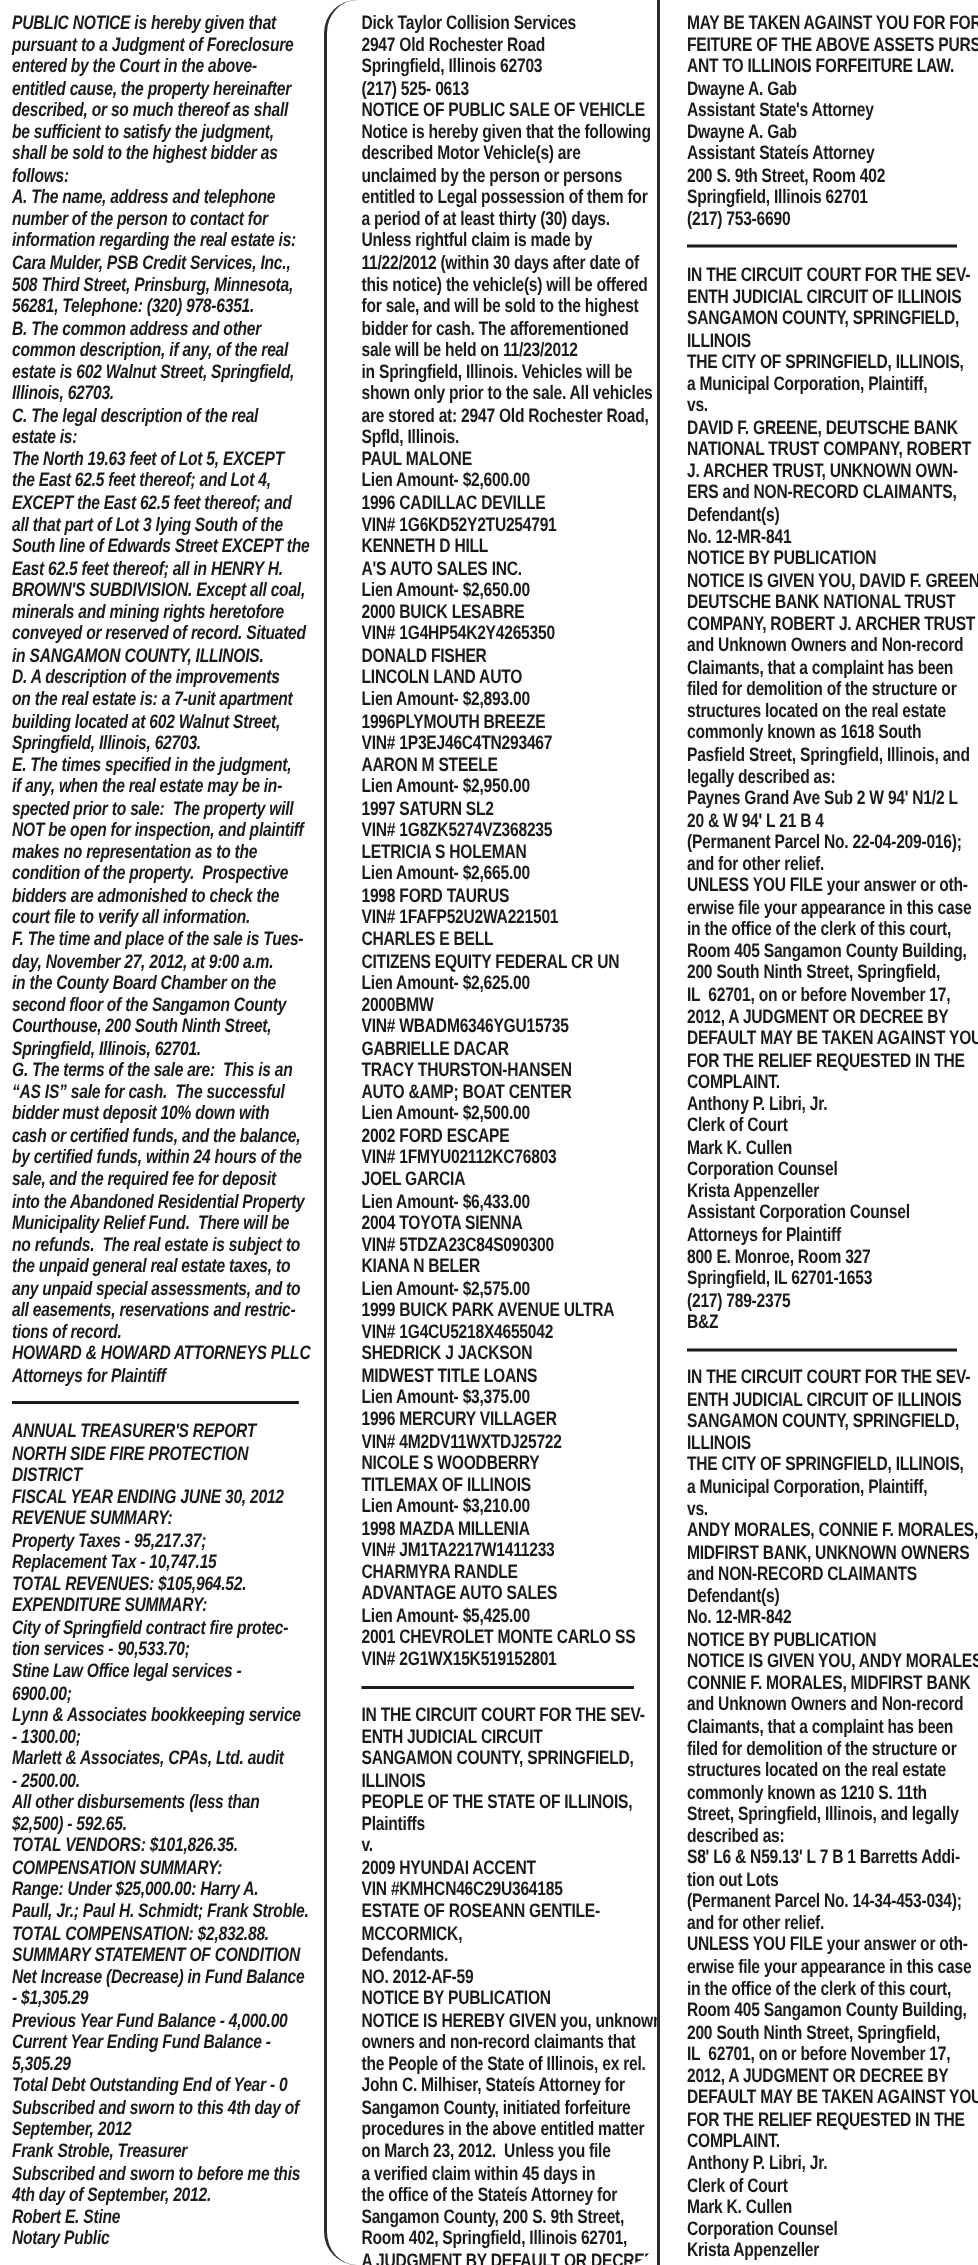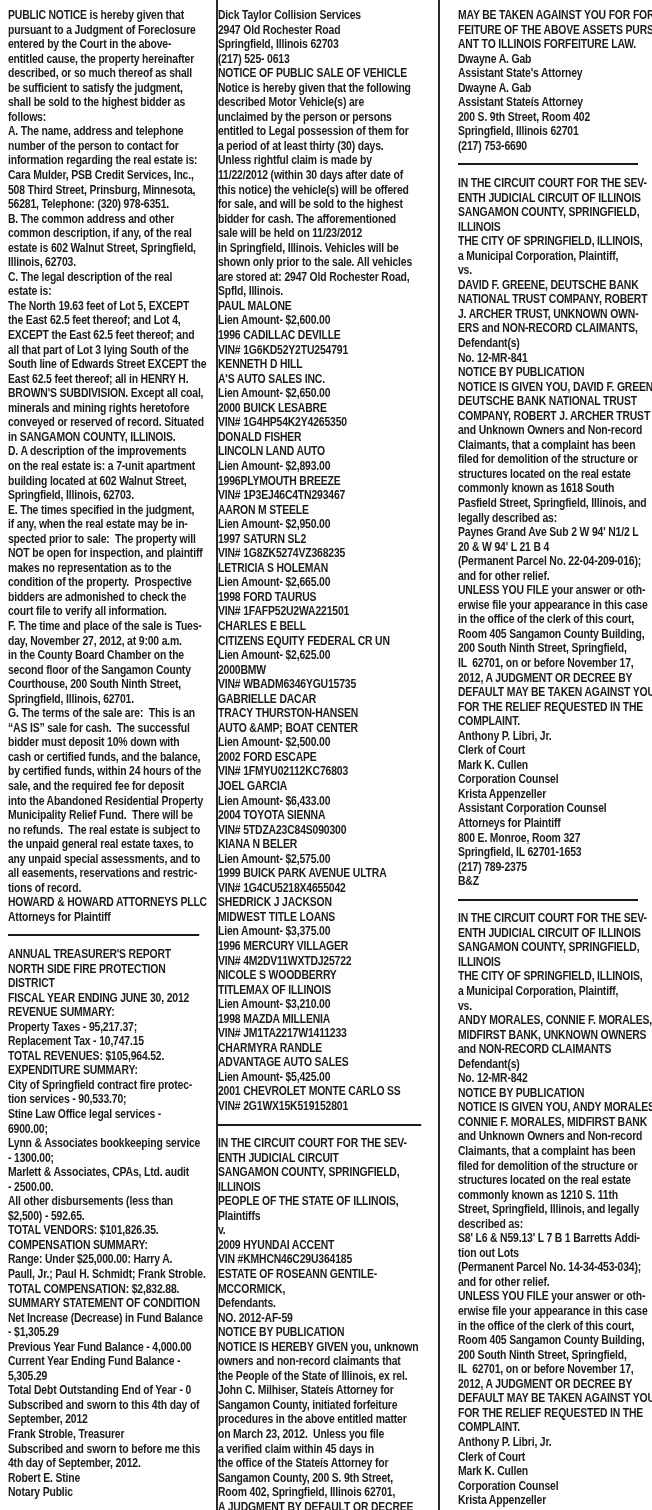--- a/index.html
+++ b/index.html
@@ -18,22 +18,22 @@
     display: flex;
     width: 652px;
     height: 1510px;
     background: #ffffff;
   }
   .col {
     box-sizing: border-box;
     height: 1510px;
     overflow: hidden;
   }
-  .col-1 { width: 217px; padding: 8px 2px 0 8px; }
-  .col-2 { width: 224px; padding: 8px 2px 0 0; border-left: 2px solid #2b2b2b; }
+  .col-1 { width: 217px; padding: 8px 2px 0 8px; font-style: italic; }
+  .col-2 { width: 224px; padding: 8px 2px 0 23px; border-left: 2px solid #2b2b2b; border-radius: 22px; }
   .col-3 { width: 215px; padding: 8px 0 0 18px; border-left: 2px solid #2b2b2b; }
   .col-text {
     width: 125%;
     transform: scaleX(0.8);
     transform-origin: top left;
     font-weight: bold;
     font-size: 13px;
     line-height: 14.55px;
     letter-spacing: -0.2px;
   }

